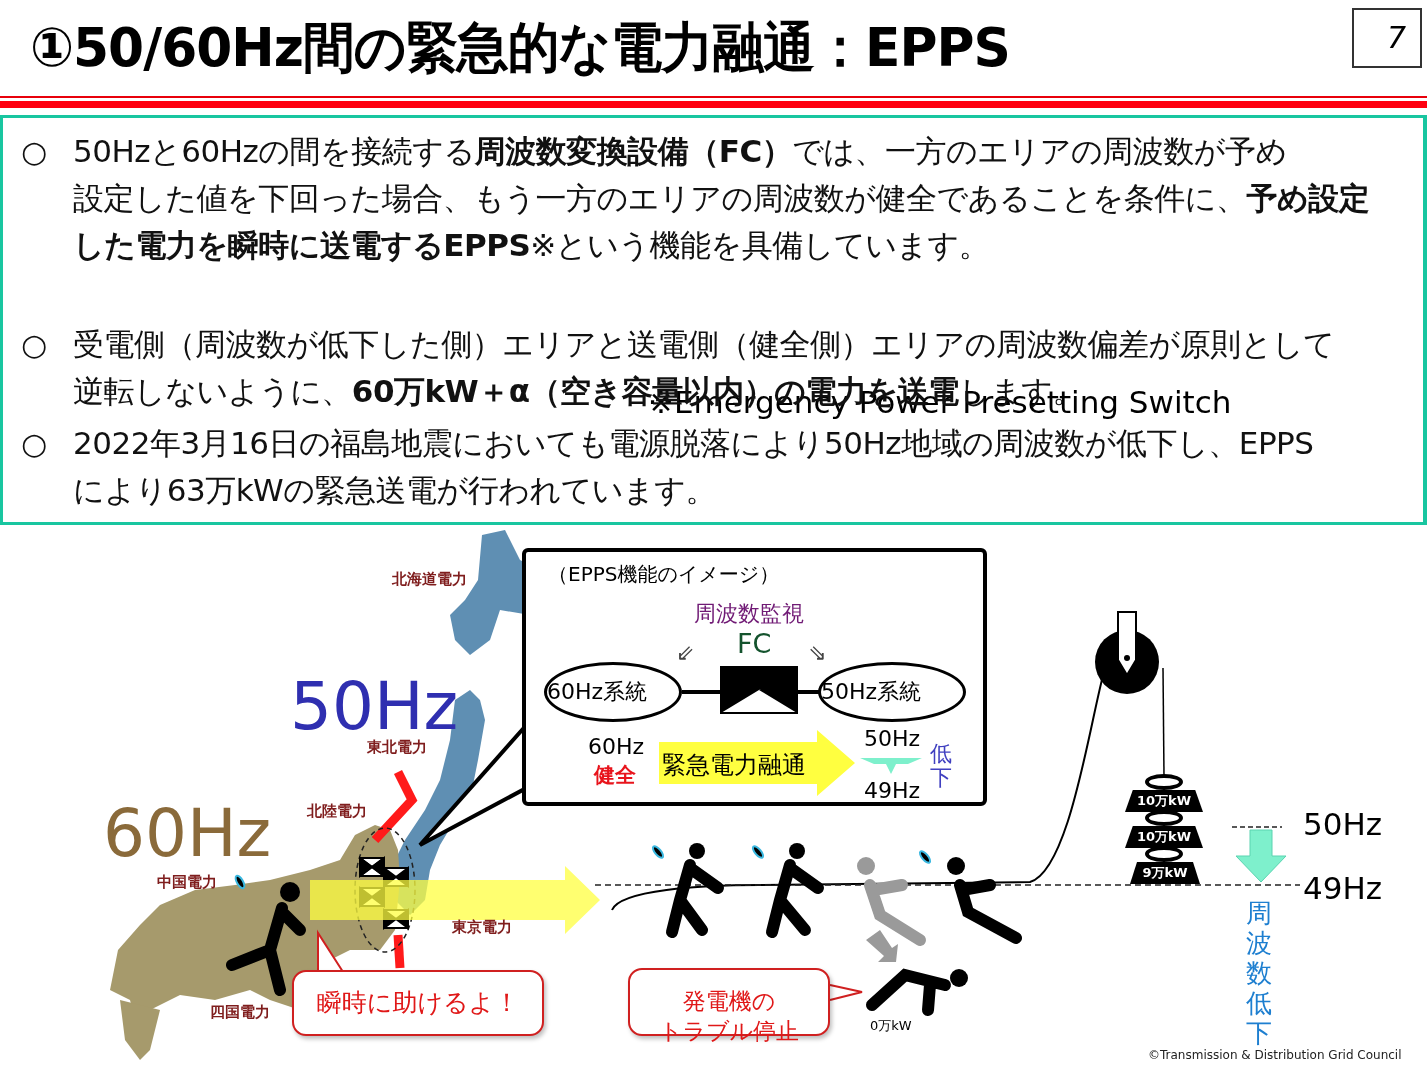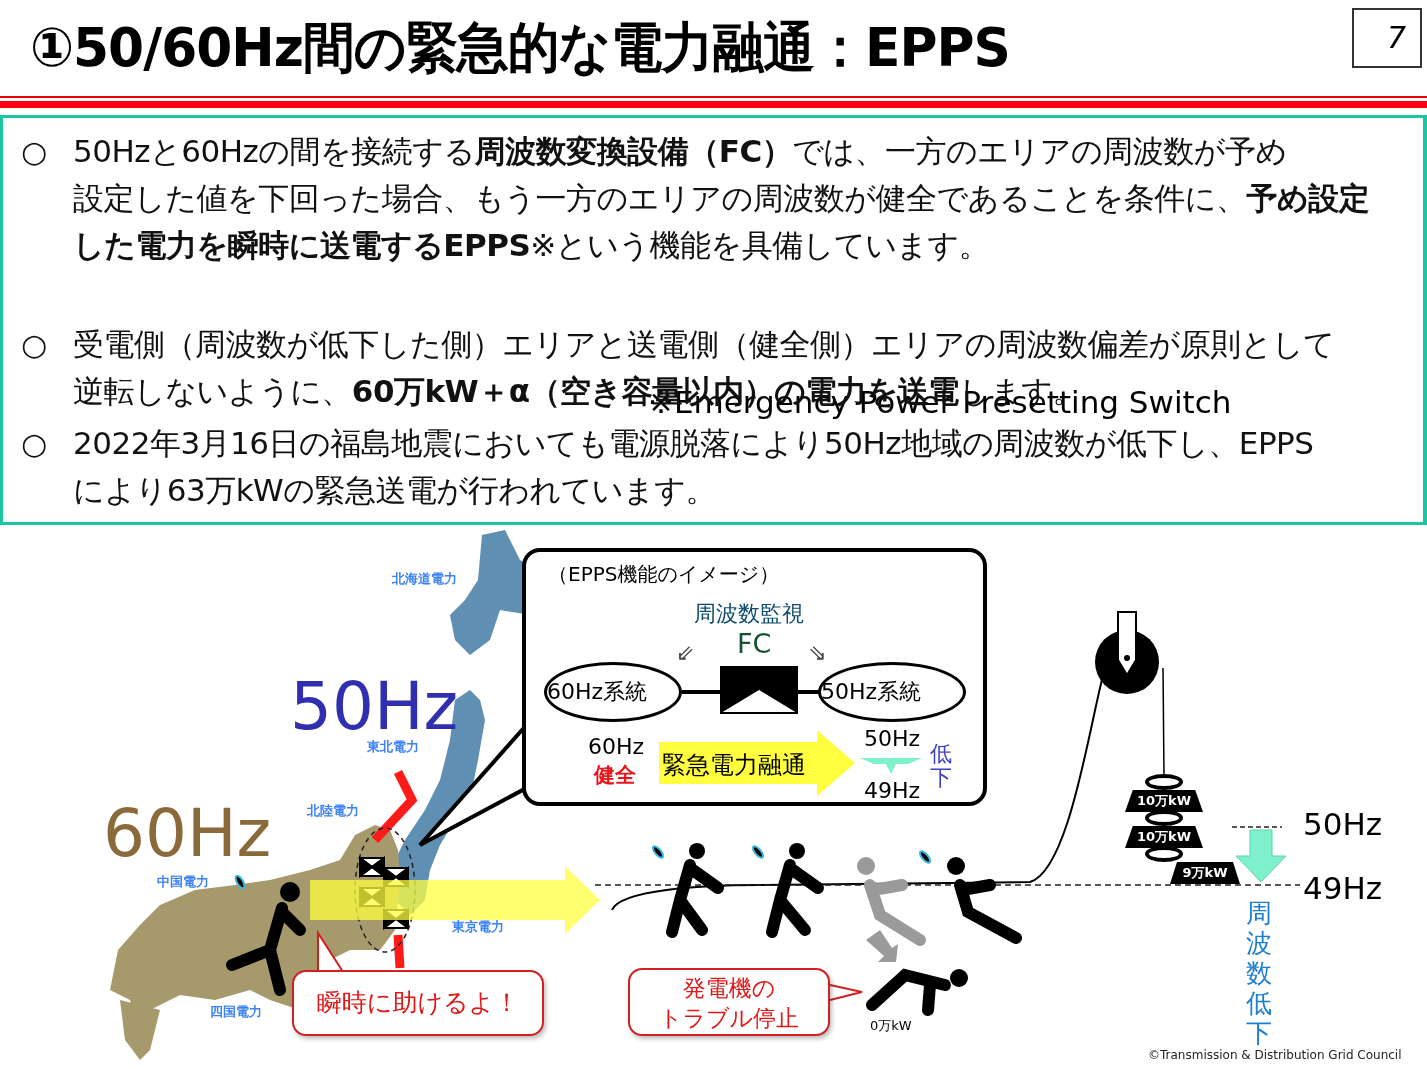--- a/index.html
+++ b/index.html
@@ -9,22 +9,22 @@
   .page-no{position:absolute;left:1352px;top:8px;width:70px;height:60px;border:2px solid #333;font-size:30px;text-align:right;padding:10px 14px 0 0;font-style:italic}
   .rule-thin{position:absolute;left:0;top:96px;width:1427px;height:2px;background:#e8000b}
   .rule-thick{position:absolute;left:0;top:101px;width:1427px;height:7px;background:#ff0010}
   .box{position:absolute;left:0;top:115px;width:1427px;height:410px;border:3px solid #18c6a0;border-right-width:4px}
   .para{position:absolute;left:18px;font-size:31px;line-height:47px;color:#111;letter-spacing:-0.5px}
   .para .b{font-weight:bold}
   .bullet{position:absolute;left:0;top:0;font-size:30px}
   .para .txt{display:block;padding-left:52px;white-space:nowrap}
   .note{position:absolute;left:645px;top:266px;font-size:31px;letter-spacing:0}
   .abs{position:absolute;white-space:nowrap}
-  .map-label{font-size:13px;font-weight:bold;color:#3b82f6}
-  .bubble{position:absolute;left:522px;top:548px;width:465px;height:258px;border:4px solid #000;border-radius:18px;background:#fff}
+  .map-label{font-size:15px;font-weight:bold;color:#7f1d1d}
+  .bubble{position:absolute;left:522px;top:548px;width:465px;height:258px;border:4px solid #000;border-radius:6px;background:#fff}
   .ellipse{position:absolute;border:3px solid #000;border-radius:50%;background:#fff;font-size:22px;}
   .callout{position:absolute;border:2px solid #d02020;border-radius:14px;background:#fff;color:#e01818;font-weight:normal;text-align:center;box-shadow:2px 3px 4px rgba(0,0,0,0.25)}
   .weight{position:absolute;background:#000;color:#fff;font-size:13px;font-weight:bold;text-align:center;clip-path:polygon(10% 0,90% 0,100% 100%,0 100%)}
   .ring{position:absolute;width:38px;height:16px;border:4px solid #000;border-radius:50%}
   .vtext{position:absolute;left:1244px;top:898px;width:30px;font-size:26px;line-height:30px;color:#1e7fd0;text-align:center}
   .copy{position:absolute;left:1148px;top:1048px;font-size:12px;color:#222}
 </style>
 </head>
 <body>
 
@@ -144,21 +144,21 @@
 <div class="abs map-label" style="left:157px;top:873px">中国電力</div>
 <div class="abs map-label" style="left:452px;top:918px">東京電力</div>
 <div class="abs map-label" style="left:210px;top:1003px">四国電力</div>
 <div class="abs" style="left:290px;top:668px;font-size:66px;color:#2f2fb0">50Hz</div>
 <div class="abs" style="left:103px;top:795px;font-size:66px;color:#8a6a3a">60Hz</div>
 
 <div class="callout" style="left:292px;top:970px;width:252px;height:66px;font-size:25px;line-height:62px">瞬時に助けるよ！</div>
 
 <div class="bubble">
   <div class="abs" style="left:22px;top:9px;font-size:20px">（EPPS機能のイメージ）</div>
-  <div class="abs" style="left:168px;top:47px;font-size:22px;color:#0c4a6e">周波数監視</div>
+  <div class="abs" style="left:168px;top:47px;font-size:22px;color:#701a75">周波数監視</div>
   <div class="abs" style="left:211px;top:76px;font-size:27px;color:#14532d">FC</div>
   <div class="abs" style="left:150px;top:88px;font-size:22px;color:#444">⇙</div>
   <div class="abs" style="left:282px;top:88px;font-size:22px;color:#444">⇘</div>
   <div class="ellipse" style="left:18px;top:110px;width:138px;height:60px;line-height:54px">60Hz系統</div>
   <div class="ellipse" style="left:292px;top:110px;width:148px;height:60px;line-height:54px">50Hz系統</div>
   <div class="abs" style="left:156px;top:138px;width:40px;height:4px;background:#000"></div>
   <div class="abs" style="left:270px;top:138px;width:24px;height:4px;background:#000"></div>
   <svg class="abs" style="left:194px;top:114px" width="78" height="48">
     <rect x="1" y="1" width="76" height="46" fill="#fff" stroke="#000" stroke-width="2"></rect>
     <path d="M1,1 L39,24 L1,47 Z M77,1 L39,24 L77,47 Z M1,1 L77,1 L39,24 Z" fill="#000"></path>
@@ -170,29 +170,29 @@
   </svg>
   <div class="abs" style="left:136px;top:197px;font-size:24px">緊急電力融通</div>
   <div class="abs" style="left:338px;top:174px;font-size:22px">50Hz</div>
   <svg class="abs" style="left:334px;top:202px" width="62" height="22">
     <path d="M0,4 L62,4 L48,10 L36,10 L31,20 L26,10 L14,10 Z" fill="#7ef0cc"></path>
   </svg>
   <div class="abs" style="left:338px;top:226px;font-size:22px">49Hz</div>
   <div class="abs" style="left:404px;top:190px;font-size:22px;color:#4040c0;line-height:24px"><span>低</span><br><span>下</span></div>
 </div>
 
-<div class="callout" style="left:628px;top:968px;width:202px;height:68px;font-size:23px;line-height:30px;padding-top:3px">
+<div class="callout" style="left:628px;top:968px;width:202px;height:68px;font-size:23px;line-height:30px;padding-top:16px">
   <span>発電機の</span><br><span>トラブル停止</span>
 </div>
 <div class="abs" style="left:870px;top:1017px;font-size:13px">0万kW</div>
 
 <div class="ring" style="left:1145px;top:774px"></div>
 <div class="weight" style="left:1125px;top:790px;width:78px;height:22px;line-height:22px">10万kW</div>
 <div class="ring" style="left:1145px;top:810px"></div>
 <div class="weight" style="left:1125px;top:826px;width:78px;height:22px;line-height:22px">10万kW</div>
 <div class="ring" style="left:1145px;top:846px"></div>
-<div class="weight" style="left:1170px;top:862px;width:70px;height:22px;line-height:22px">9万kW</div>
+<div class="weight" style="left:1130px;top:862px;width:70px;height:22px;line-height:22px">9万kW</div>
 
 <div class="abs" style="left:1303px;top:806px;font-size:31px">50Hz</div>
 <div class="abs" style="left:1303px;top:870px;font-size:31px">49Hz</div>
 <div class="vtext">周波数低下</div>
 
 <div class="copy">©Transmission &amp; Distribution Grid Council</div>
 
 </body></html>

